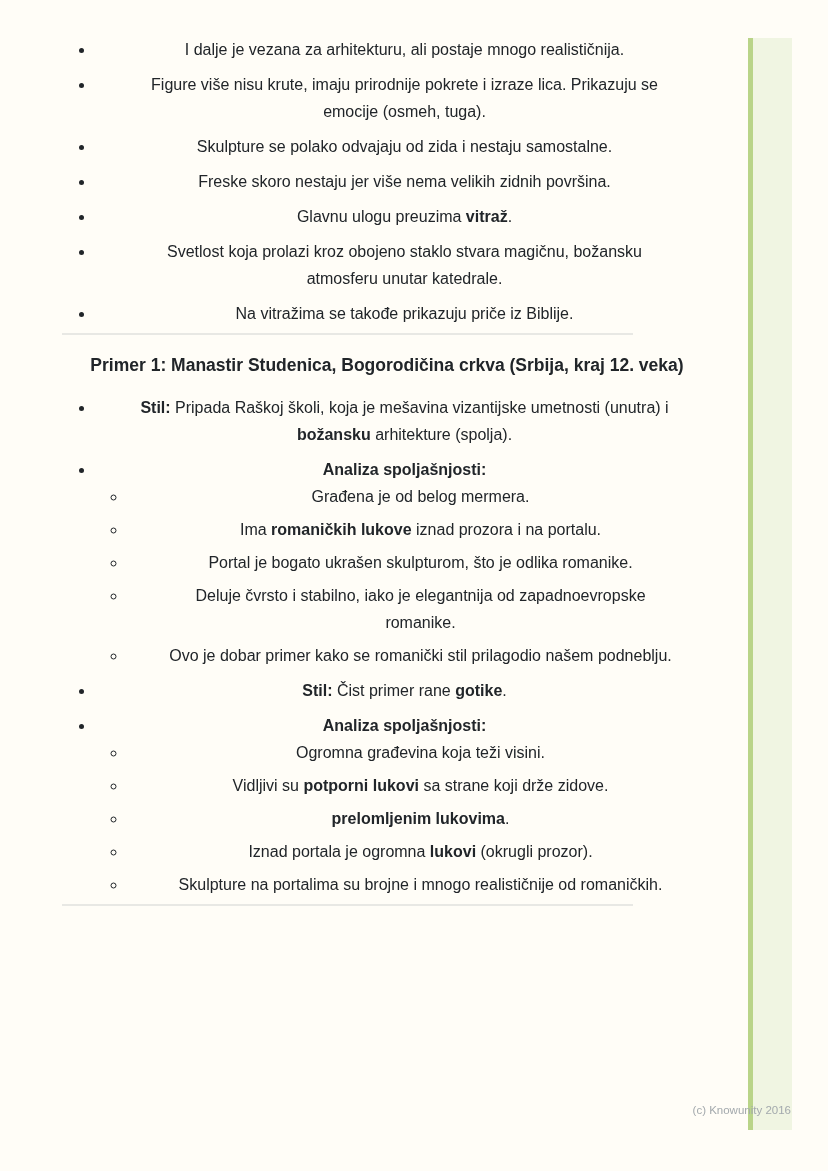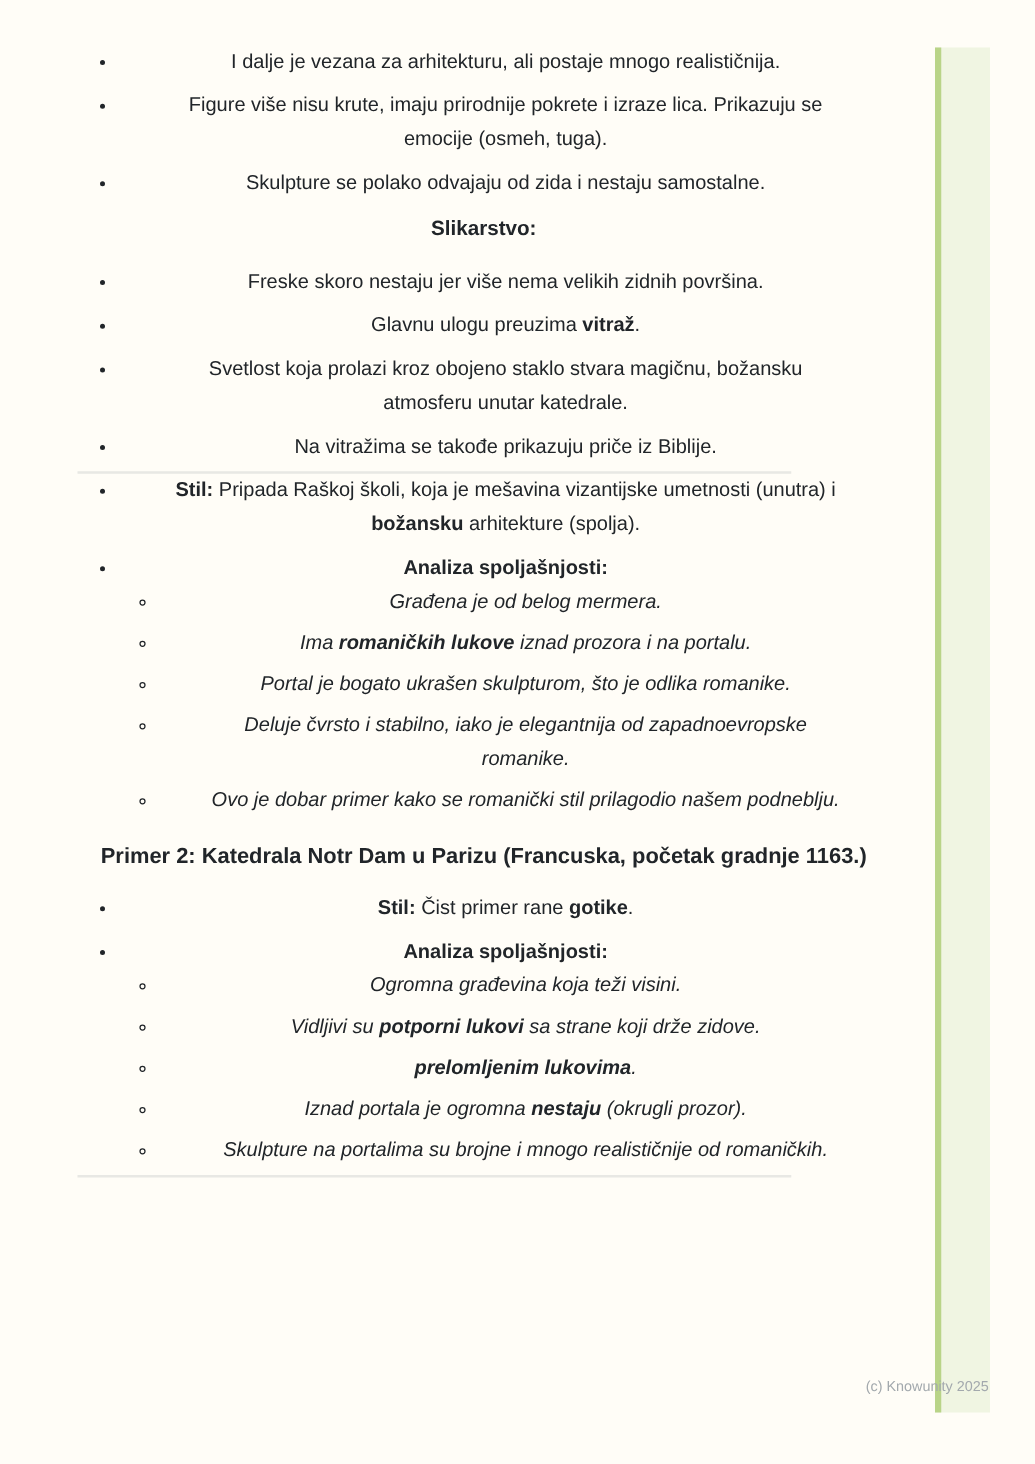--- a/index.html
+++ b/index.html
@@ -27,21 +27,21 @@
     top: 36px;
     width: 650px;
     font-size: 16px;
     line-height: 27px;
     z-index: 2;
     text-align: center;
   }
   ul.top { list-style-type: disc; padding-left: 33px; margin: 0; }
   ul.top > li { margin: 0 0 8px 0; padding-left: 2px; }
   ul.sub { list-style-type: circle; padding-left: 30px; margin: 0; }
-  ul.sub > li { margin: 0 0 6px 0; padding-left: 2px; font-style: italic; }
+  ul.sub > li { margin: 0 0 6px 0; padding-left: 2px; }
   li { white-space: pre-wrap; }
   strong { font-weight: 700; }
   .bold-label {
     font-weight: 700;
     font-size: 16.5px;
     margin: 10px 0 15px 0;
   }
   hr.divider {
     border: none;
     height: 2px;
@@ -79,45 +79,44 @@
 
 <div class="content">
 
   <ul class="top">
       <li><span>I dalje je vezana za arhitekturu, ali postaje mnogo realističnija.</span></li>
       <li><span>Figure više nisu krute, imaju prirodnije pokrete i izraze lica. Prikazuju se
 emocije (osmeh, tuga).</span></li>
       <li><span>Skulpture se polako odvajaju od zida i nestaju samostalne.</span></li>
     </ul>
 
-  <p class="bold-label">Slikarstvo:</p>
 
   <ul class="top">
       <li><span>Freske skoro nestaju jer više nema velikih zidnih površina.</span></li>
       <li><span>Glavnu ulogu preuzima </span><strong>vitraž</strong><span>.</span></li>
       <li><span>Svetlost koja prolazi kroz obojeno staklo stvara magičnu, božansku
 atmosferu unutar katedrale.</span></li>
       <li><span>Na vitražima se takođe prikazuju priče iz Biblije.</span></li>
     </ul>
 
   <hr class="divider">
 
 
+  <h3 class="primer-title">Primer 1: Manastir Studenica, Bogorodičina crkva (Srbija, kraj 12. veka)</h3>
 
   <ul class="top">
       <li><strong>Stil:</strong><span> Pripada Raškoj školi, koja je mešavina vizantijske umetnosti (unutra) i
 </span><strong>božansku</strong><span> arhitekture (spolja).</span></li>
       <li><strong>Analiza spoljašnjosti:</strong><ul class="sub"><li><span>Građena je od belog mermera.</span></li><li><span>Ima </span><strong>romaničkih lukove</strong><span> iznad prozora i na portalu.</span></li><li><span>Portal je bogato ukrašen skulpturom, što je odlika romanike.</span></li><li><span>Deluje čvrsto i stabilno, iako je elegantnija od zapadnoevropske
 romanike.</span></li><li><span>Ovo je dobar primer kako se romanički stil prilagodio našem podneblju.</span></li></ul></li>
     </ul>
 
-  <h3 class="primer-title">Primer 2: Katedrala Notr Dam u Parizu (Francuska, početak gradnje 1163.)</h3>
 
   <ul class="top">
       <li><strong>Stil:</strong><span> Čist primer rane </span><strong>gotike</strong><span>.</span></li>
-      <li><strong>Analiza spoljašnjosti:</strong><ul class="sub"><li><span>Ogromna građevina koja teži visini.</span></li><li><span>Vidljivi su </span><strong>potporni lukovi</strong><span> sa strane koji drže zidove.</span></li><li><strong>prelomljenim lukovima</strong><span>.</span></li><li><span>Iznad portala je ogromna </span><strong>nestaju</strong><span> (okrugli prozor).</span></li><li><span>Skulpture na portalima su brojne i mnogo realističnije od romaničkih.</span></li></ul></li>
+      <li><strong>Analiza spoljašnjosti:</strong><ul class="sub"><li><span>Ogromna građevina koja teži visini.</span></li><li><span>Vidljivi su </span><strong>potporni lukovi</strong><span> sa strane koji drže zidove.</span></li><li><strong>prelomljenim lukovima</strong><span>.</span></li><li><span>Iznad portala je ogromna </span><strong>lukovi</strong><span> (okrugli prozor).</span></li><li><span>Skulpture na portalima su brojne i mnogo realističnije od romaničkih.</span></li></ul></li>
     </ul>
 
   <hr class="divider">
 
 </div>
 
-<div class="watermark">(c) Knowunity 2025</div>
+<div class="watermark">(c) Knowunity 2016</div>
 
 </body></html>

